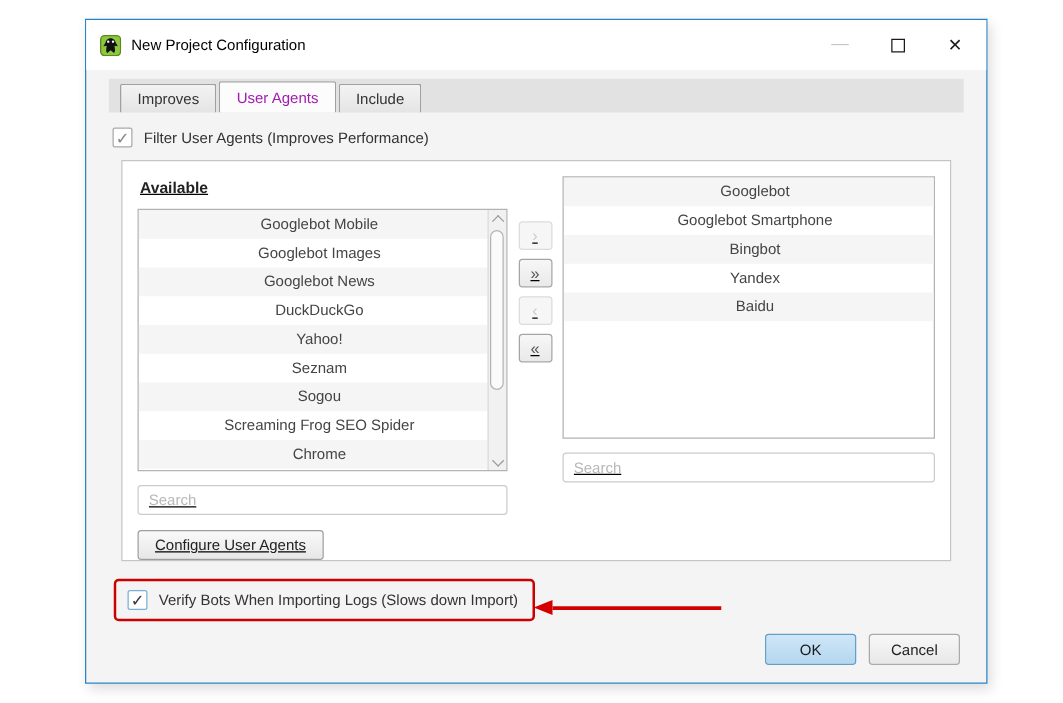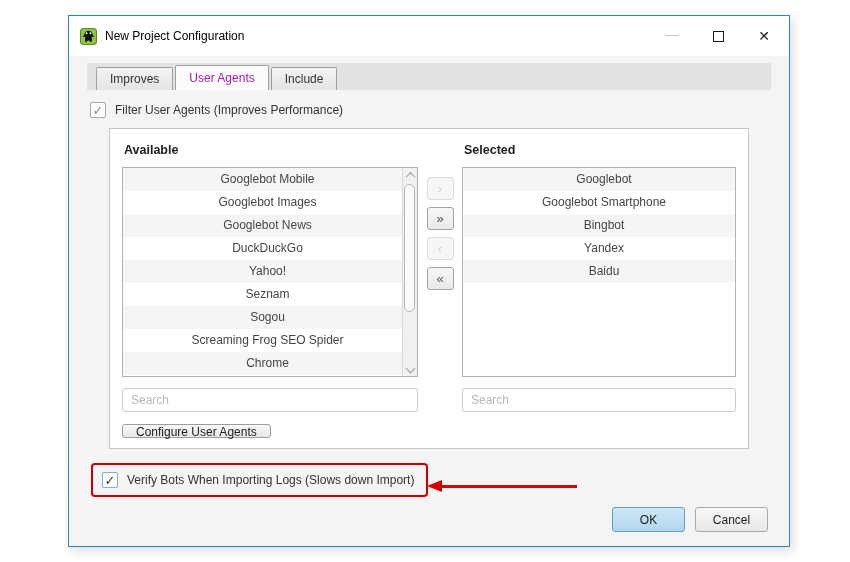--- a/index.html
+++ b/index.html
@@ -23,21 +23,21 @@
   .tab { height:23px; margin-right:2px; padding:0 13px; display:flex; align-items:center;
     font-size:12px; color:#333; background:linear-gradient(#f3f3f3,#e4e4e4);
     border:1px solid #a0a0a0; border-bottom:none; border-radius:2px 2px 0 0; }
   .tab.active { background:#fcfcfc; height:25px; color:#a21caf; position:relative; z-index:2; }
   .filter-row { display:flex; align-items:center; gap:9px; margin:12px 0 10px 3px; }
   .cbx { width:16px; height:16px; background:#fff; border:1px solid #a9a9a9; border-radius:2px;
     display:flex; align-items:center; justify-content:center; font-size:13px; color:#8a8a8a; flex:0 0 auto; }
   .cbx.focus { border:1px solid #7ab0d4; color:#3c3c3c; }
   .lbl { font-size:12px; color:#333; }
   
-  .panel { background:#fff; border:1px solid #c5c5c5; margin:0 22px; padding:12px 12px 14px 12px; height:321px; }
+  .panel { background:#fff; border:1px solid #c5c5c5; margin:0 10px; padding:12px 12px 14px 12px; height:321px;text-decoration:underline; }
   .cols { display:grid; grid-template-columns:296px 44px 1fr; }
   .col { display:flex; flex-direction:column; }
   .col-heading { font-weight:bold; font-size:12.5px; color:#222; margin:2px 0 10px 2px; }
   .listbox { border:1px solid #b3b3b3; height:210px; background:#fff; position:relative; overflow:hidden;text-align:center; }
   .rows { position:absolute; inset:0; }
   .rows.with-sb { right:15px; }
   .list-row { height:23px; line-height:23px; padding-left:10px; font-size:12px; color:#454545;
     white-space:nowrap; overflow:hidden; }
   .list-row:nth-child(odd) { background:#f5f5f5; } 
   
@@ -45,21 +45,21 @@
   .sb-arrow { position:absolute; left:0; right:0; height:15px; display:flex; align-items:center; justify-content:center; }
   .sb-arrow.down { bottom:0; }
   .chev { width:7px; height:7px; border-right:1.5px solid #9a9a9a; border-bottom:1.5px solid #9a9a9a; }
   .chev.up { transform:rotate(-135deg) translate(-1px,-1px); }
   .chev.down { transform:rotate(45deg); }
   .sb-thumb { position:absolute; left:1px; right:2px; top:16px; height:128px;
     background:#fbfbfb; border:1px solid #b5b5b5; border-radius:7px; }
   .search { margin-top:11px; height:24px; width:100%; border:1px solid #cccccc; border-radius:3px;
     padding:0 8px; font-size:12px; color:#333; background:#fff; font-family:"Liberation Sans",sans-serif; }
   .search::placeholder { color:#b8b8b8; }
-  .configure-btn { margin-top:12px; align-self:flex-start; height:14px; padding:0 13px;
+  .configure-btn { margin-top:12px; align-self:flex-start; height:24px; padding:0 13px;
     font-size:12px; color:#222; background:linear-gradient(#f9f9f9,#e7e7e7);
     border:1px solid #9d9d9d; border-radius:3px; font-family:"Liberation Sans",sans-serif; }
   .xfer-col { display:flex; flex-direction:column; align-items:center; gap:7px; padding-top:36px; }
   .xfer-btn { width:27px; height:23px; display:flex; align-items:center; justify-content:center;
     font-size:13px; color:#555; background:linear-gradient(#f7f7f7,#e9e9e9);
     border:1px solid #a5a5a5; border-radius:3px; }
   .xfer-btn.disabled { color:#cccccc; border-color:#dcdcdc; background:#f6f6f6; }
   
   .verify-row { position:relative; margin-top:14px; height:38px; }
   .verify-box { position:absolute; left:4px; top:0; display:inline-flex; align-items:center; gap:9px;
@@ -168,21 +168,20 @@
             <button class="xfer-btn disabled">›</button>
 
             <button class="xfer-btn">»</button>
 
             <button class="xfer-btn disabled">‹</button>
 
             <button class="xfer-btn">«</button>
           </div>
 
         <div class="col">
-          <div class="col-heading">Selected</div>
           <div class="listbox">
             <div class="rows">
 
                 <div class="list-row">Googlebot</div>
 
                 <div class="list-row">Googlebot Smartphone</div>
 
                 <div class="list-row">Bingbot</div>
 
                 <div class="list-row">Yandex</div>

